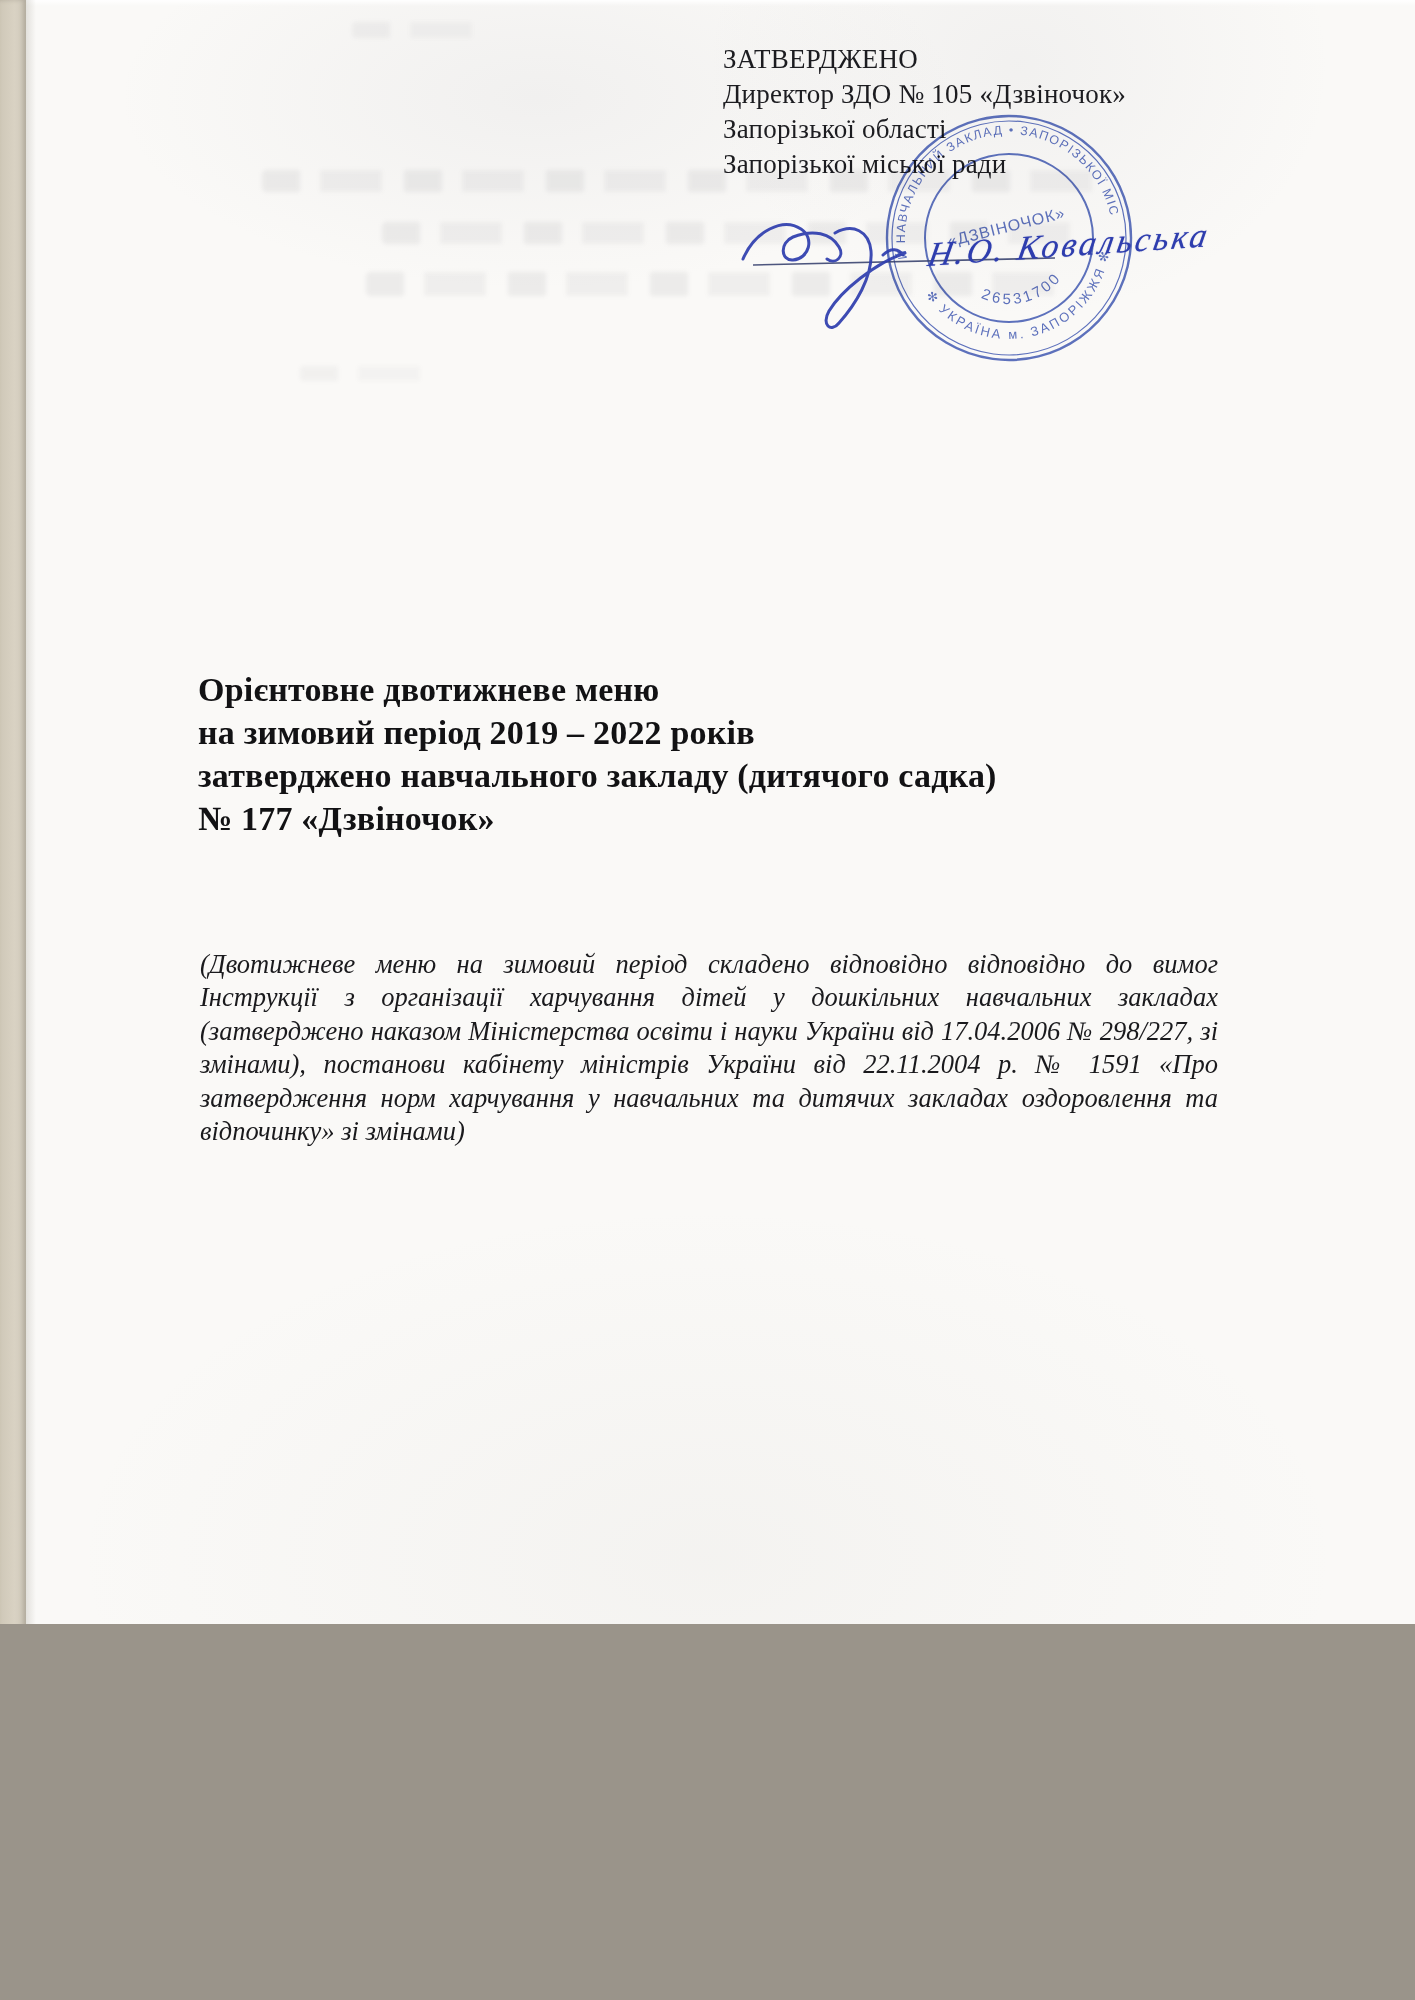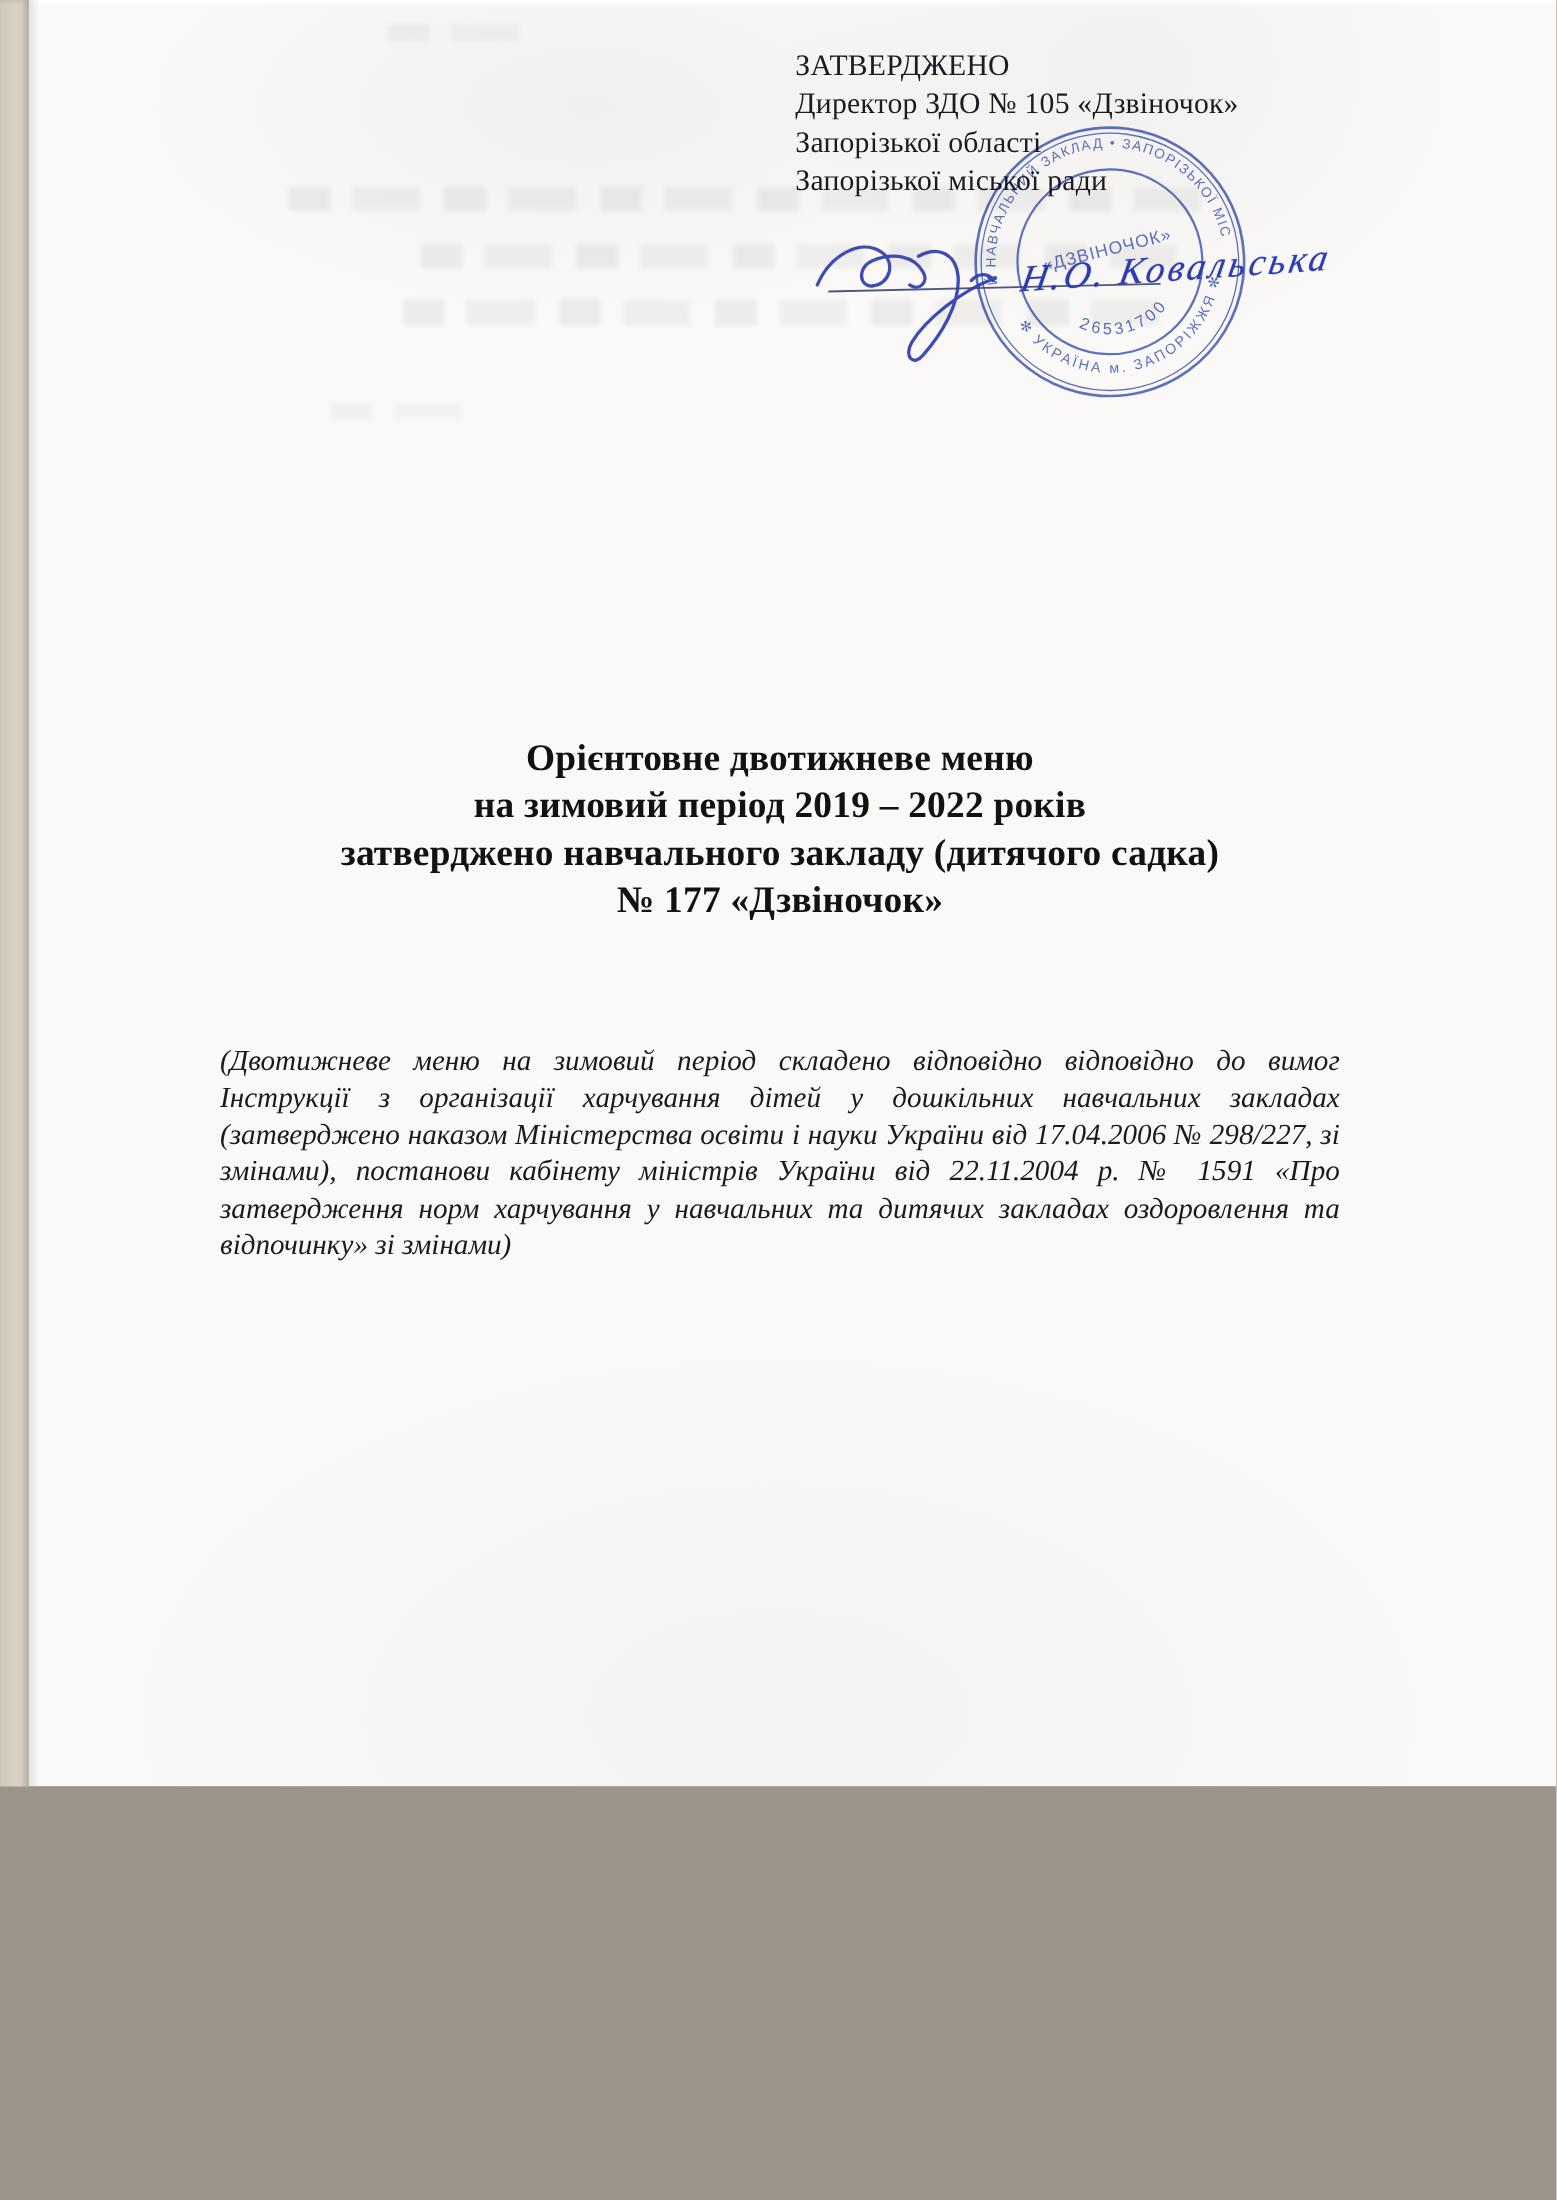--- a/index.html
+++ b/index.html
@@ -57,21 +57,21 @@
   .sig-script{
     position:absolute;left:928px;top:226px;
     font-style:italic;font-size:34px;color:#2e3dae;
     letter-spacing:3px;white-space:nowrap;
     transform:rotate(-4deg) skewX(-14deg);
     text-shadow:0 0 1px rgba(46,61,174,.55);
   }
 
   .title{
     position:absolute;left:198px;top:668px;width:1022px;
-    text-align:center;font-weight:bold;font-size:34px;line-height:43px;
+    font-weight:bold;font-size:34px;line-height:43px;
     color:#121214;letter-spacing:.2px;
   }
 
   .intro{
     position:absolute;left:200px;top:948px;width:1018px;
     font-size:26.5px;line-height:33.4px;color:#1a1a1d;
     text-align:justify;
     font-style:italic;
   }
 

